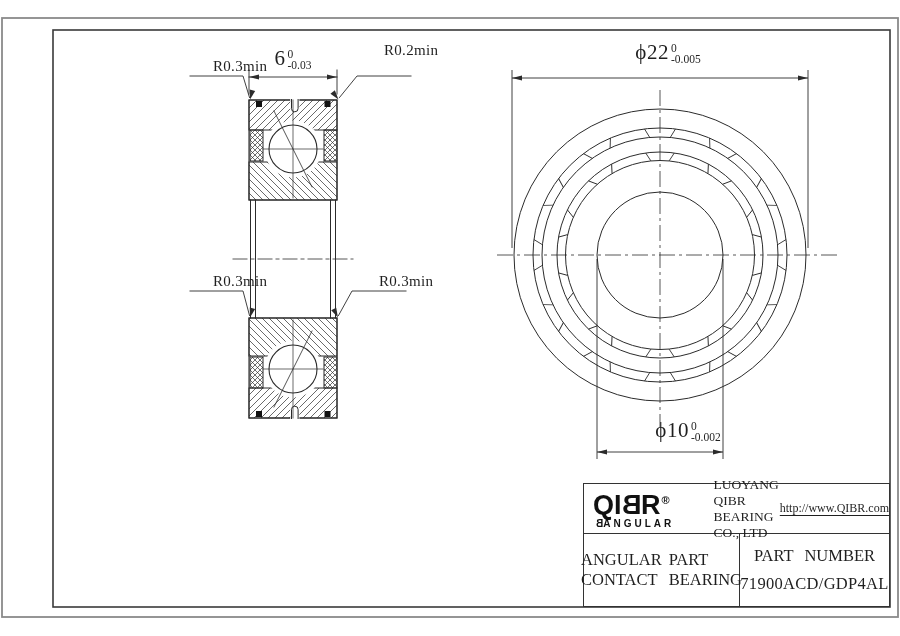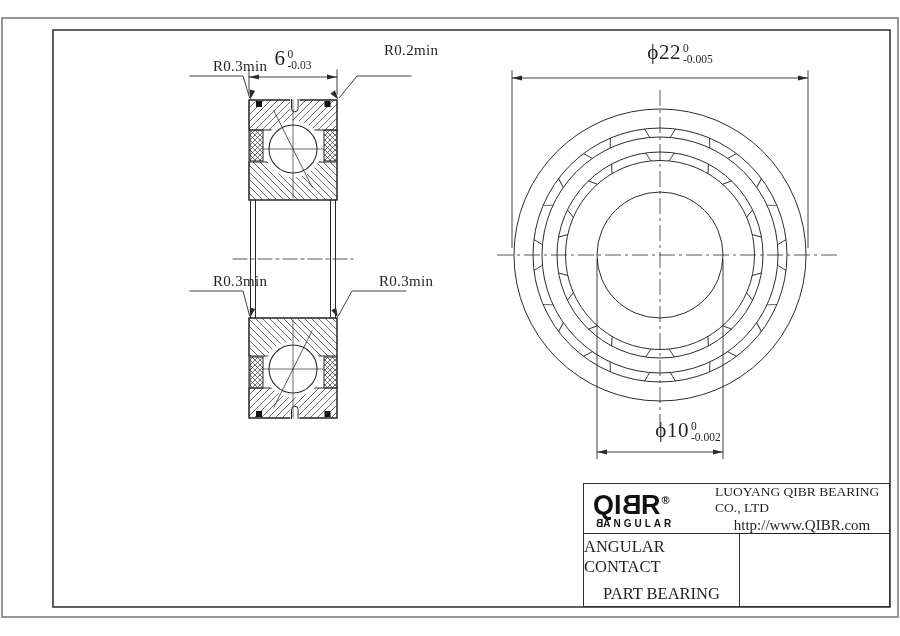--- a/index.html
+++ b/index.html
@@ -16,25 +16,25 @@
   .tblock{position:absolute;left:583px;top:483px;width:307px;height:124px;border:1.6px solid #333;
           box-sizing:border-box;display:flex;flex-direction:column;background:#fff;}
   .trow1{height:49px;border-bottom:1.4px solid #333;display:flex;align-items:center;}
   .trow2{flex:1;display:flex;}
   .logocell{width:122px;padding-left:9px;display:flex;flex-direction:column;justify-content:center;
             font-family:"Liberation Sans","DejaVu Sans",sans-serif;}
   .logoline{font-size:27px;font-weight:800;line-height:25px;letter-spacing:0;color:#111;}
   .logoline sup{font-size:11px;font-weight:700;vertical-align:10px;margin-left:1px;}
   .logosub{font-size:10px;font-weight:700;letter-spacing:3px;color:#111;margin-top:0;}
   .mirror{display:inline-block;transform:scaleX(-1);}
-  .companycell{flex:1;display:flex;flex-direction:column;align-items:center;justify-content:center;gap:1px;}
+  .companycell{flex:1;display:flex;flex-direction:row;align-items:center;justify-content:center;gap:1px;}
   .companyname{font-size:13.5px;}
-  .companyurl{font-size:15px;text-decoration:underline;text-underline-offset:3px;}
+  .companyurl{font-size:12px;text-decoration:underline;text-underline-offset:3px;}
   .productcell{width:156px;border-right:1.4px solid #333;box-sizing:border-box;display:flex;
-               flex-direction:column;align-items:center;justify-content:center;gap:7px;font-size:16.5px;}
+               flex-direction:row;align-items:center;justify-content:center;gap:7px;font-size:16.5px;}
   .partcell{flex:1;display:flex;flex-direction:column;align-items:center;justify-content:center;gap:8px;}
   .partlabel{font-size:16.5px;word-spacing:7px;}
   .partnumber{font-size:16.5px;letter-spacing:.3px;}
 </style>
 </head>
 <body>
 
 <div class="sheet">
 
 <svg width="900" height="636" viewBox="0 0 900 636">
@@ -183,21 +183,21 @@
 </svg>
 
 <div class="dim" style="left:249px;top:48px;width:88px;">
   <span class="main">6</span>
   <span class="tol">
     <span>0</span>
     <span>-0.03</span>
   </span>
 </div>
 
-<div class="dim" style="left:600px;top:42px;width:160px;">
+<div class="dim" style="left:588px;top:42px;width:160px;">
   <span class="main">ϕ22</span>
   <span class="tol">
     <span>0</span>
     <span>-0.005</span>
   </span>
 </div>
 
 <div class="dim" style="left:608px;top:420px;width:160px;">
   <span class="main">ϕ10</span>
   <span class="tol">
@@ -220,16 +220,20 @@
     <div class="companycell">
       <div class="companyname">LUOYANG QIBR BEARING CO., LTD</div>
       <div class="companyurl">http://www.QIBR.com</div>
     </div>
   </div>
   <div class="trow2">
     <div class="productcell">
       <div>ANGULAR CONTACT</div>
       <div>PART BEARING</div>
     </div>
+    <div class="partcell">
+      <div class="partlabel">PART NUMBER</div>
+      <div class="partnumber">71900ACD/GDP4AL</div>
+    </div>
   </div>
 </div>
 
 </div>
 
 </body></html>

